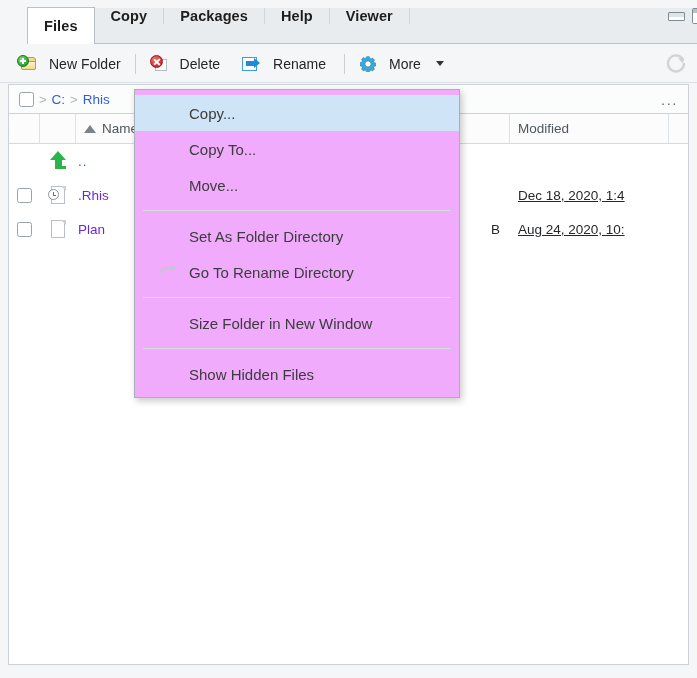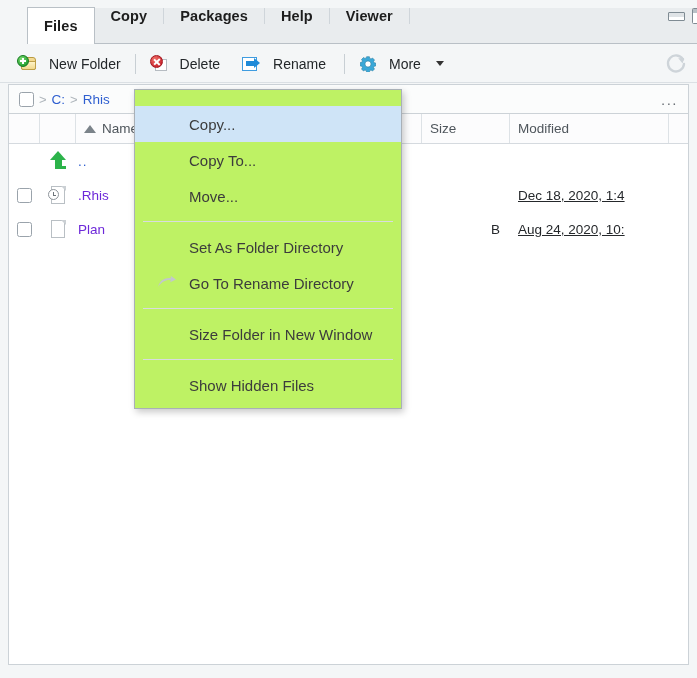--- a/index.html
+++ b/index.html
@@ -268,25 +268,25 @@
     width: 1.2px; height: 4px; background: #6d747a;
   }
   .ico-hist .clock::after {
     content: ""; position: absolute; left: 4.2px; top: 5px;
     width: 3.2px; height: 1.2px; background: #6d747a;
   }
 
   
   .ctxmenu {
     position: absolute; left: 134px; top: 89px;
-    width: 268px;
-    background: #bef264;
+    width: 326px;
+    background: #f0abfc;
     border: 1px solid #a9b0b7;
     box-shadow: 2px 3px 7px rgba(0,0,0,.22);
-    padding: 16px 0 5px 0;
+    padding: 5px 0 5px 0;
     z-index: 40;
   }
   .mi {
     display: flex; align-items: center;
     height: 36px;
     padding-left: 54px;
     font-size: 15px; color: #3c3c3c;
     cursor: default; position: relative;
   }
   .mi.highlight { background: #cfe4f7; }

